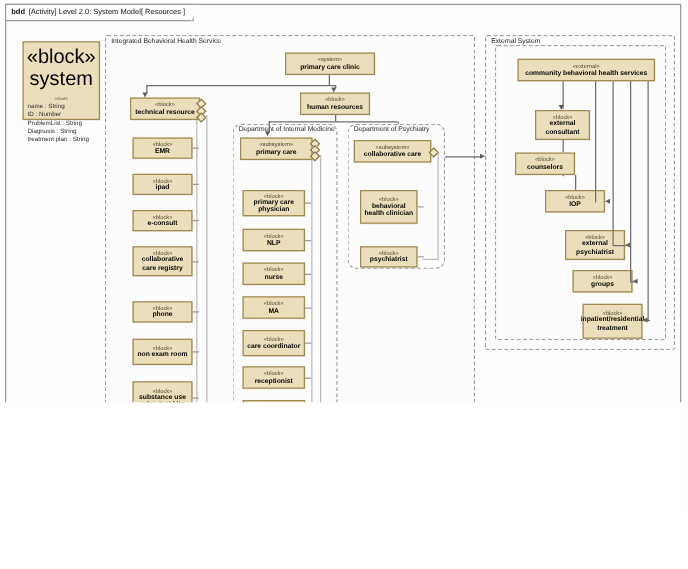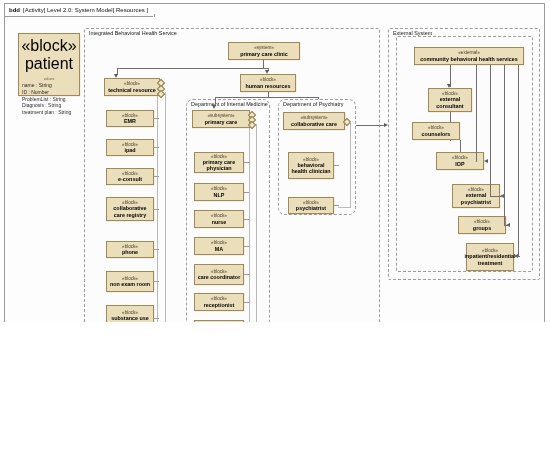--- a/index.html
+++ b/index.html
@@ -55,21 +55,21 @@
   <div class="frame"></div>
 
   <div class="frame-tab">
     <span class="kw">bdd</span>
     <span>[Activity] Level 2.0: System Model[ Resources ]</span>
   </div>
 
   <div class="pblock" style="left:18px;top:33px;width:62px;height:63px;">
     <div class="phead">
       <span class="stereo">«block»</span>
-      <span class="bname">patient</span>
+      <span class="bname">system</span>
     </div>
     <div class="sep"></div>
     <div class="pcomp-label">values</div>
     <div class="attrs">
       <span class="attr">name : String</span>
       <span class="attr">ID : Number</span>
       <span class="attr">ProblemList : String</span>
       <span class="attr">Diagnosis : String</span>
       <span class="attr">treatment plan : String</span>
     </div>

